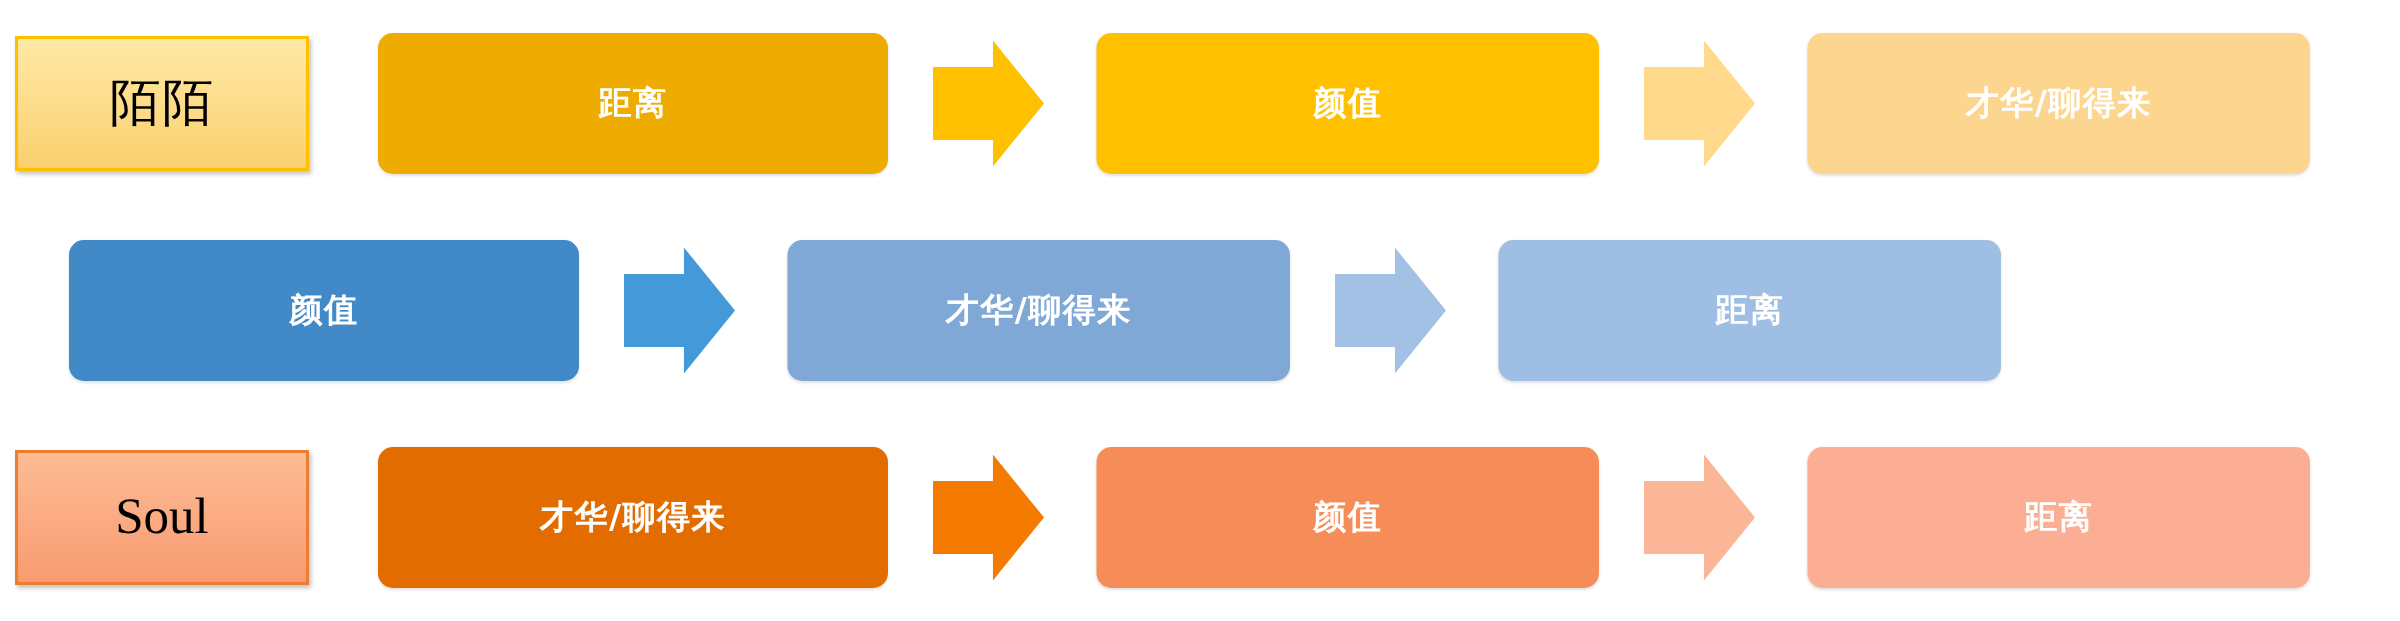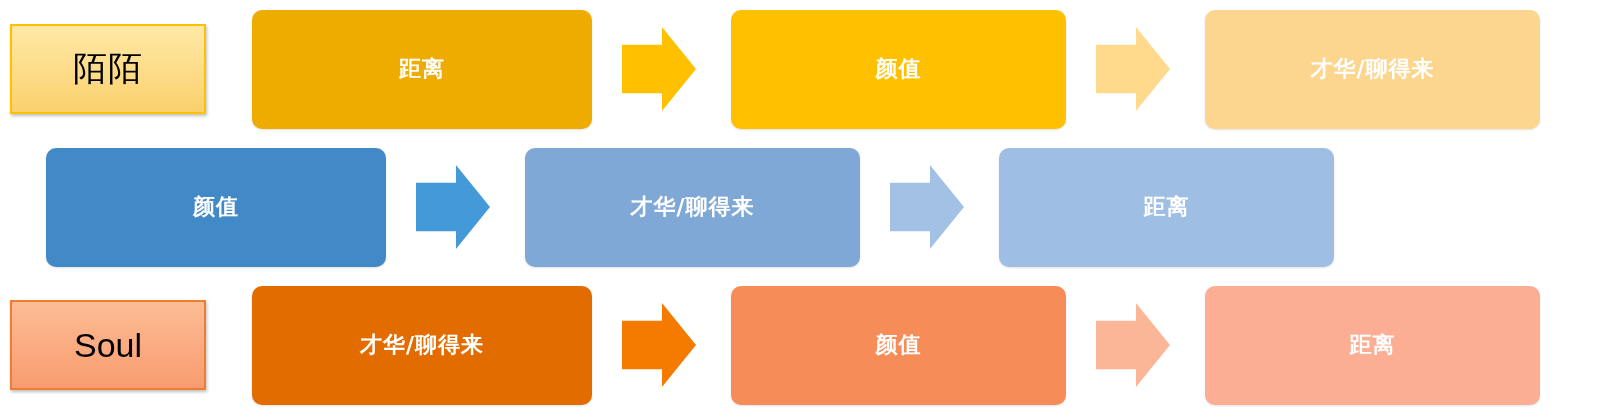--- a/index.html
+++ b/index.html
@@ -40,26 +40,26 @@
     align-items: center;
     justify-content: center;
     box-sizing: border-box;
   }
   .label-text {
     font-size: 34px;
     color: var(--label-text);
     letter-spacing: 1px;
   }
   .row.r2 .label-text {
-    font-family: Liberation Sans, sans-serif;
+    font-family: Liberation Serif, serif;
     letter-spacing: 0;
   }
 
   .step-box {
-    height: 119px;
+    height: 94px;
     border-radius: 10px;
     display: flex;
     align-items: center;
     justify-content: center;
     flex: 0 0 auto;
     box-shadow: 0 1px 2px rgba(0,0,0,0.12);
   }
   .step-box .step-text {
     color: #ffffff;
     font-weight: bold;

